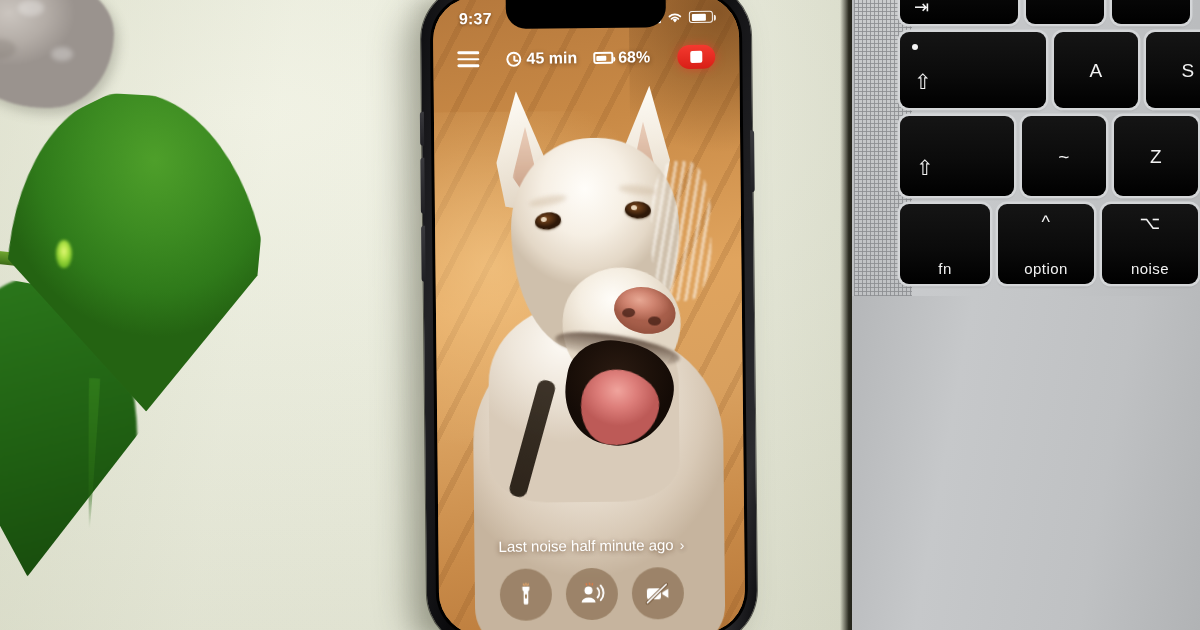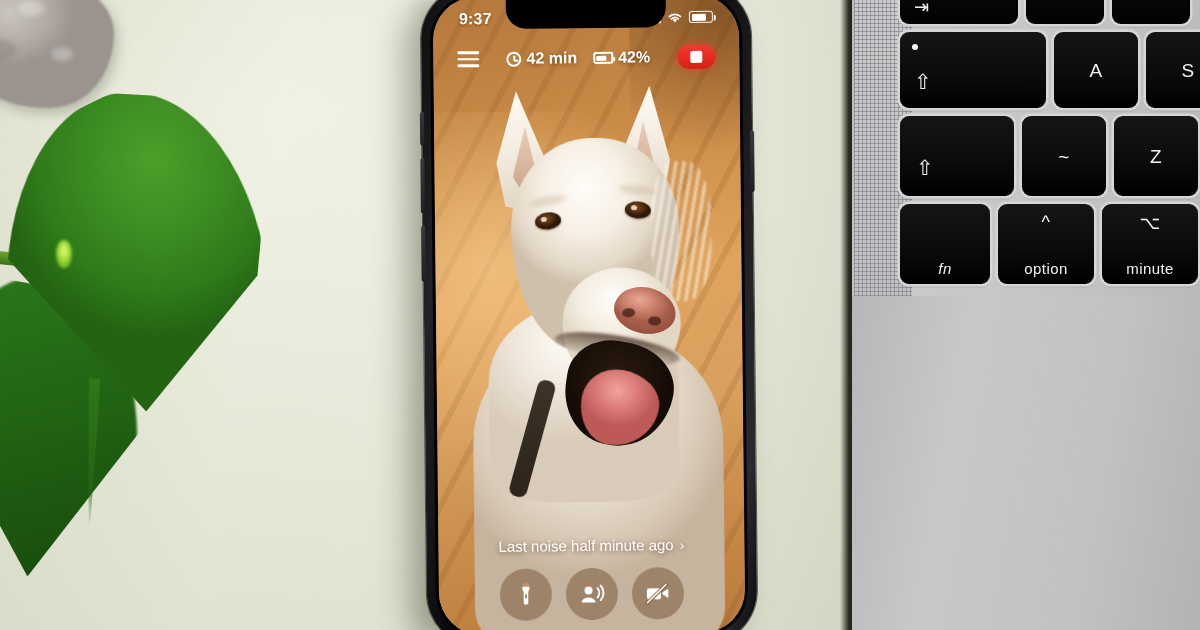--- a/index.html
+++ b/index.html
@@ -415,30 +415,30 @@
       <div class="key" style="left:0px; top:122px; width:114px; height:80px;">
         <span style="position:absolute; left:16px; bottom:16px; font-size:21px;">⇧</span>
       </div>
       <div class="key center" style="left:122px; top:122px; width:84px; height:80px;">
         <span class="glyph">~</span>
       </div>
       <div class="key center" style="left:214px; top:122px; width:84px; height:80px;">
         <span class="glyph">Z</span>
       </div>
 
-      <div class="key" style="left:0px; top:210px; width:90px; height:80px;font-style:italic;">
+      <div class="key" style="left:0px; top:210px; width:90px; height:80px;">
         <span class="botlabel">fn</span>
       </div>
       <div class="key" style="left:98px; top:210px; width:96px; height:80px;">
         <span class="upglyph">^</span>
         <span class="botlabel">option</span>
       </div>
       <div class="key" style="left:202px; top:210px; width:96px; height:80px;">
         <span class="upglyph">⌥</span>
-        <span class="botlabel">minute</span>
+        <span class="botlabel">noise</span>
       </div>
     </div>
   </div>
 
   <div class="phone-shadow"></div>
 
   <div class="phone">
     <div class="vol-btn a"></div>
     <div class="vol-btn b"></div>
     <div class="vol-btn c"></div>
@@ -507,27 +507,27 @@
         <div class="appbar">
           <span class="hamburger">
             <span></span>
               <span></span>
               <span></span>
           </span>
 
           <span class="appbar-center">
             <span class="stat">
               <span class="clock-ic"></span>
-              <span>42 min</span>
+              <span>45 min</span>
             </span>
             <span class="stat">
               <span class="batt2">
                   <i></i>
                 </span>
-              <span>42%</span>
+              <span>68%</span>
             </span>
           </span>
 
           <span class="recbtn">
             <i></i>
           </span>
         </div>
 
         <div class="bottom">
           <div class="noise-row">

